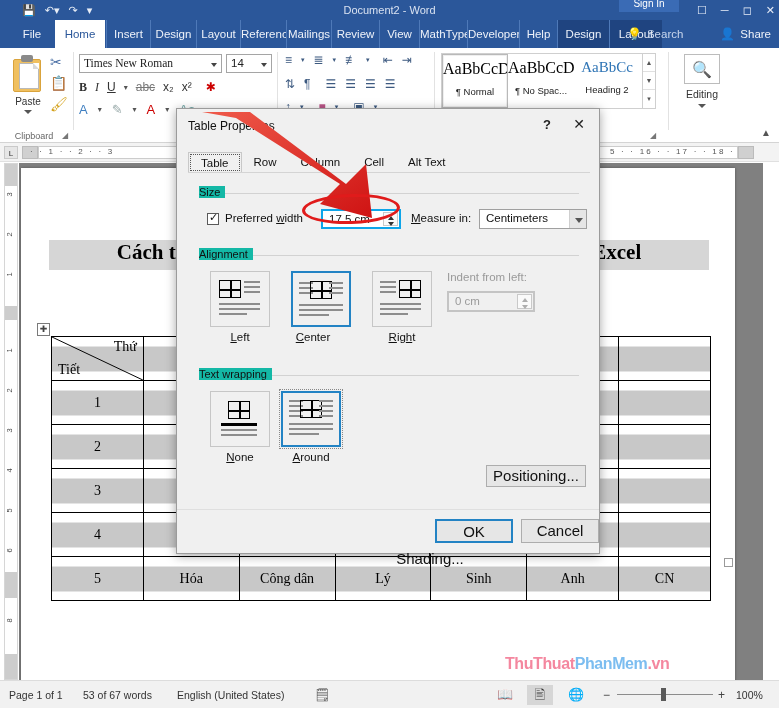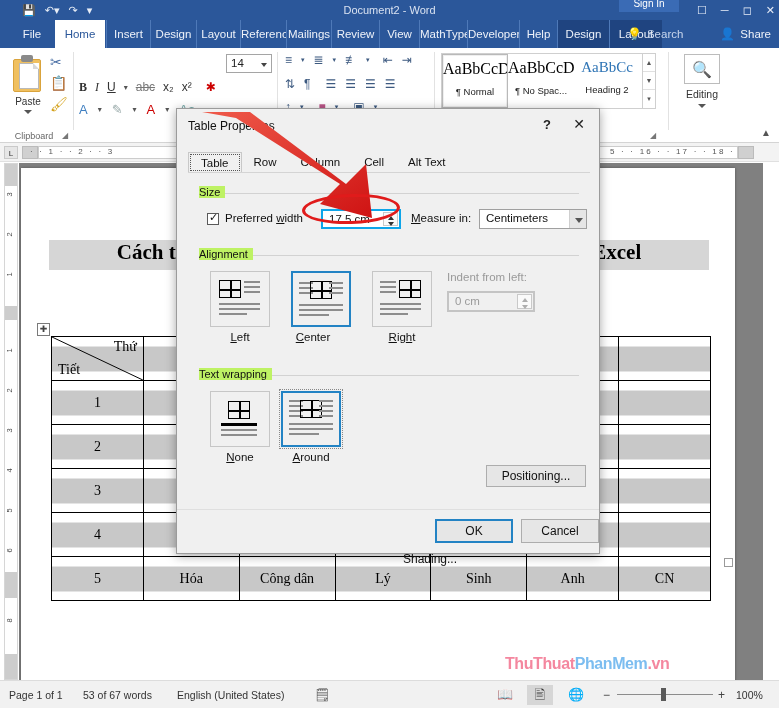--- a/index.html
+++ b/index.html
@@ -179,21 +179,21 @@
   .dlg-title { position: absolute; left: 11px; top: 10px; font-size: 12px; color: #111; }
   .dlg-help { position: absolute; right: 48px; top: 8px; font-size: 13px; color: #222; font-weight: bold; }
   .dlg-close { position: absolute; right: 14px; top: 7px; font-size: 14px; color: #222; }
   .dlg-tabs { position: absolute; left: 11px; top: 42px; height: 22px; display: flex; align-items: flex-end; justify-content: space-between; }
   .dlg-tab { height: 21px; line-height: 21px; padding: 0 12px; font-size: 11.5px; color: #111; }
   .dlg-tab.active { border: 1px solid #c8c8c8; background: #f0f0f0; outline: 1px dotted #555; outline-offset: -3px; }
   .dlg-tabline { position: absolute; left: 11px; top: 63px; width: 402px; height: 1px; background: #d4d4d4; }
   .dlg-body { position: absolute; left: 11px; top: 64px; width: 402px; height: 333px; background: #f0f0f0; }
 
   .grpbox { position: absolute; }
-  .grpbox .gtitle { position: absolute; left: 0; top: -7px; font-size: 11px; color: #111; background: #bef264; padding-right: 5px; z-index: 2; }
+  .grpbox .gtitle { position: absolute; left: 0; top: -7px; font-size: 11px; color: #111; background: #14b8a6; padding-right: 5px; z-index: 2; }
   .grpline { position: absolute; left: 0; top: 0; height: 1px; background: #d2d2d2; }
 
   .chk { position: absolute; width: 12px; height: 12px; border: 1px solid #5a5a5a; background: #fff; }
   .chk:after { content: "✓"; position: absolute; left: 1px; top: -3px; font-size: 11px; color: #111; }
   .lbl { position: absolute; font-size: 11.5px; color: #111; }
   .lbl.dis { color: #9a9a9a; }
   .u { text-decoration: underline; }
 
   .spin { position: absolute; border: 2px solid #0ea5e9; background: #fff; padding-left: 20px; }
   .spin .val { position: absolute; left: 6px; top: 2px; font-size: 11.5px; color: #111; }
@@ -216,21 +216,21 @@
   .optbtn.sel2 { border: 2px solid #2383c4; outline: 1px dotted #888; outline-offset: 1px; }
   .optcap { position: absolute; width: 60px; text-align: center; font-size: 11.5px; color: #111; }
 
   
   .gi { position: absolute; }
   .gi .box { position: absolute; border: 1.5px solid #000; }
   .gi .box .v { position: absolute; left: 50%; top: 0; bottom: 0; width: 1.5px; background: #000; }
   .gi .box .h { position: absolute; top: 50%; left: 0; right: 0; height: 1.5px; background: #000; }
   .gi .ln { position: absolute; height: 2px; background: #8d8d8d; }
 
-  .pbtn { position: absolute; border: 1px solid #adadad; background: #e6e6e6; font-size: 12px; color: #111; text-align: center; }
+  .pbtn { position: absolute; border: 1px solid #adadad; background: #e6e6e6; font-size: 15px; color: #111; text-align: center; }
   .pbtn.def { border: 2px solid #2383c4; background: #e6e6e6; }
   .dlg-footer { position: absolute; left: 0; right: 0; bottom: 0; height: 44px; background: #f0f0f0; border-top: 1px solid #dfdfdf; }
 
   
   .arrow-svg { position: absolute; left: 186px; top: 112px; pointer-events: none; }
   .ellipse {
     position: absolute; left: 302px; top: 194px; width: 98px; height: 30px;
     border: 3px solid #e01b1b; border-radius: 50%; transform: rotate(-2deg);
   }
 </style>
@@ -297,20 +297,24 @@
     <div class="paste-caret"></div>
     <div class="mini-icons">
       <span class="mi">✂</span>
       <span class="mi">📋</span>
       <span class="mi" style="color:#d4a017">🖌</span>
     </div>
     <div class="grp-label" style="left:2px;width:64px">Clipboard</div>
     <span class="launcher" style="left:62px;bottom:2px">◢</span>
     <div class="grp-sep" style="left:73px"></div>
 
+    <div class="fontbox">
+      <span>Times New Roman</span>
+      <span class="dd-caret"></span>
+    </div>
     <div class="sizebox">
       <span>14</span>
       <span class="dd-caret"></span>
     </div>
     <div class="fmtrow">
       <span style="font-weight:bold;font-family:'Liberation Serif',serif">B</span>
       <span style="font-style:italic;font-family:'Liberation Serif',serif">I</span>
       <span style="text-decoration:underline">U</span>
       <span style="font-size:8px;color:#555">▾</span>
       <span style="text-decoration:line-through;color:#777">abc</span>

